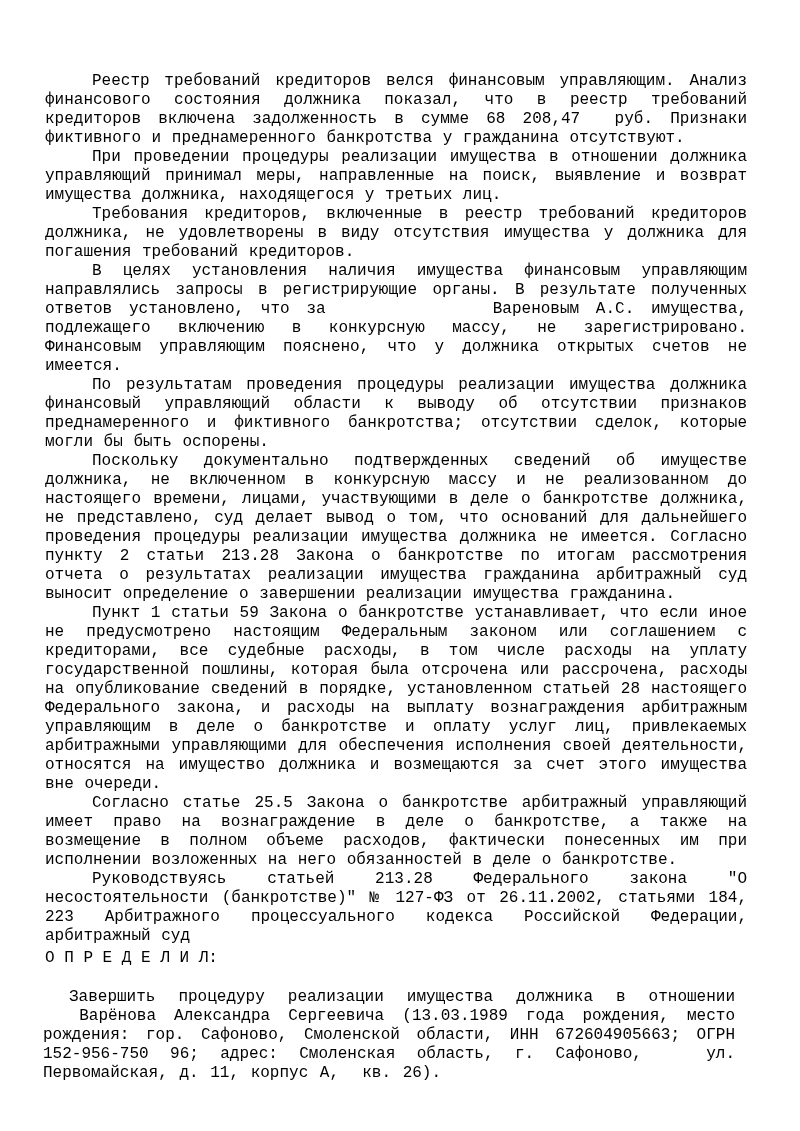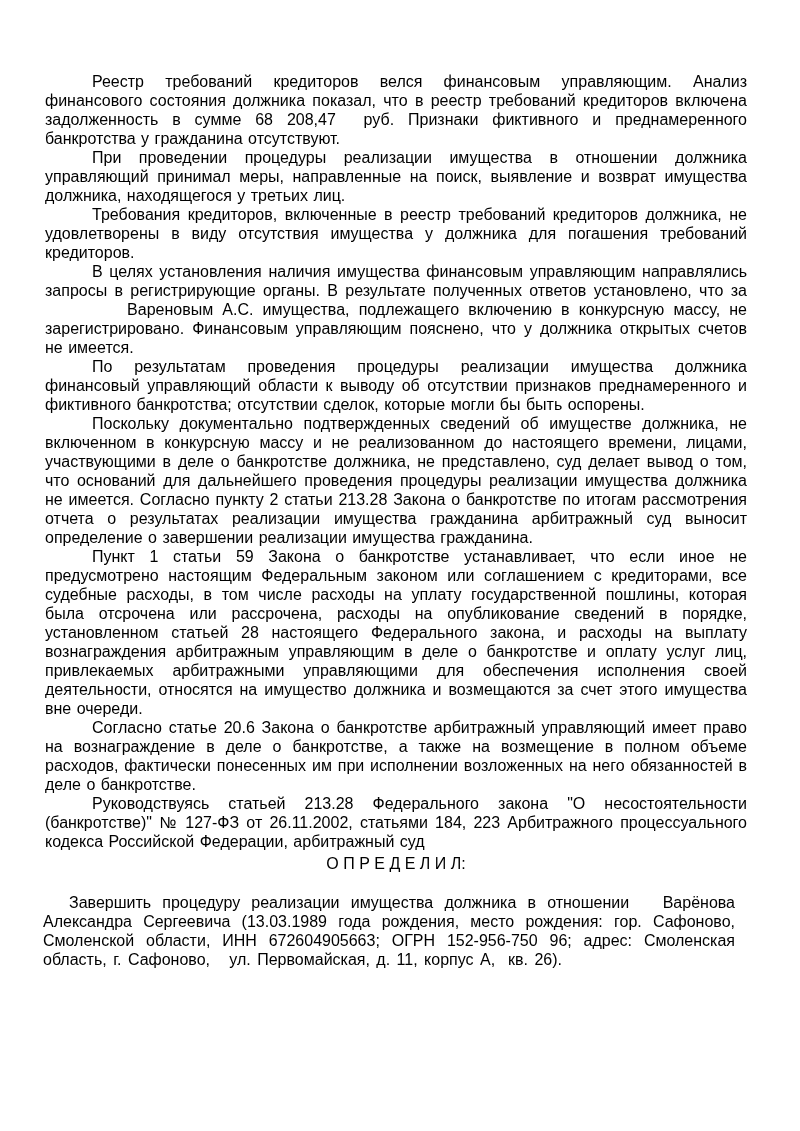--- a/index.html
+++ b/index.html
@@ -7,52 +7,52 @@
     padding: 0;
     background: #ffffff;
   }
   .page {
     position: relative;
     width: 800px;
     height: 1131px;
     background: #ffffff;
     box-sizing: border-box;
     padding: 72px 53px 0 45px;
-    font-family: Liberation Sans, sans-serif;
+    font-family: Liberation Mono, monospace;
     font-size: 16px;
     line-height: 19px;
     color: #000000;
     overflow: hidden;
   }
   .para {
     margin: 0;
     text-align: justify;
     text-indent: 47px;
     word-spacing: 1px;
   }
   .ruling-heading {
     margin: 3px 0 8px 0;
-    text-align: center;
+    text-align: left;
     text-indent: 0;
   }
   .ruling-para {
     margin: 20px 12px 0 -2px;
     text-align: justify;
     text-indent: 26px;
     word-spacing: 2px;
   }
 </style>
 </head>
 <body>
 
 <div class="page">
   <p class="para">Реестр требований кредиторов велся финансовым управляющим. Анализ финансового состояния должника показал, что в реестр требований кредиторов включена задолженность в сумме 68&nbsp;208,47 &nbsp;руб. Признаки фиктивного и преднамеренного банкротства у гражданина отсутствуют.</p>
   <p class="para">При проведении процедуры реализации имущества в отношении должника управляющий принимал меры, направленные на поиск, выявление и возврат имущества должника, находящегося у третьих лиц.</p>
   <p class="para">Требования кредиторов, включенные в реестр требований кредиторов должника, не удовлетворены в виду отсутствия имущества у должника для погашения требований кредиторов.</p>
   <p class="para">В целях установления наличия имущества финансовым управляющим направлялись запросы в регистрирующие органы. В результате полученных ответов установлено, что за &nbsp;&nbsp;&nbsp;&nbsp;&nbsp;&nbsp;&nbsp;&nbsp; Вареновым А.С. имущества, подлежащего включению в конкурсную массу, не зарегистрировано. Финансовым управляющим пояснено, что у должника открытых счетов не имеется.</p>
   <p class="para">По результатам проведения процедуры реализации имущества должника финансовый управляющий области к выводу об отсутствии признаков преднамеренного и фиктивного банкротства; отсутствии сделок, которые могли бы быть оспорены.</p>
   <p class="para">Поскольку документально подтвержденных сведений об имуществе должника, не включенном в конкурсную массу и не реализованном до настоящего времени, лицами, участвующими в деле о банкротстве должника, не представлено, суд делает вывод о том, что оснований для дальнейшего проведения процедуры реализации имущества должника не имеется. Согласно пункту 2 статьи 213.28 Закона о банкротстве по итогам рассмотрения отчета о результатах реализации имущества гражданина арбитражный суд выносит определение о завершении реализации имущества гражданина.</p>
   <p class="para">Пункт 1 статьи 59 Закона о банкротстве устанавливает, что если иное не предусмотрено настоящим Федеральным законом или соглашением с кредиторами, все судебные расходы, в том числе расходы на уплату государственной пошлины, которая была отсрочена или рассрочена, расходы на опубликование сведений в порядке, установленном статьей 28 настоящего Федерального закона, и расходы на выплату вознаграждения арбитражным управляющим в деле о банкротстве и оплату услуг лиц, привлекаемых арбитражными управляющими для обеспечения исполнения своей деятельности, относятся на имущество должника и возмещаются за счет этого имущества вне очереди.</p>
-  <p class="para">Согласно статье 20.6 Закона о банкротстве арбитражный управляющий имеет право на вознаграждение в деле о банкротстве, а также на возмещение в полном объеме расходов, фактически понесенных им при исполнении возложенных на него обязанностей в деле о банкротстве.</p>
+  <p class="para">Согласно статье 25.5 Закона о банкротстве арбитражный управляющий имеет право на вознаграждение в деле о банкротстве, а также на возмещение в полном объеме расходов, фактически понесенных им при исполнении возложенных на него обязанностей в деле о банкротстве.</p>
   <p class="para">Руководствуясь статьей 213.28 Федерального закона "О несостоятельности (банкротстве)" № 127-ФЗ от 26.11.2002, статьями 184, 223 Арбитражного процессуального кодекса Российской Федерации, арбитражный суд</p>
   <p class="ruling-heading">О П Р Е Д Е Л И Л:</p>
   <p class="ruling-para">Завершить процедуру реализации имущества должника в отношении &nbsp;&nbsp;Варёнова Александра Сергеевича (13.03.1989 года рождения, место рождения: гор. Сафоново, Смоленской области, ИНН 672604905663; ОГРН 152-956-750 96; адрес: Смоленская область, г. Сафоново, &nbsp;&nbsp;ул. Первомайская, д. 11, корпус А, &nbsp;кв. 26).</p>
 </div>
 
 </body></html>

